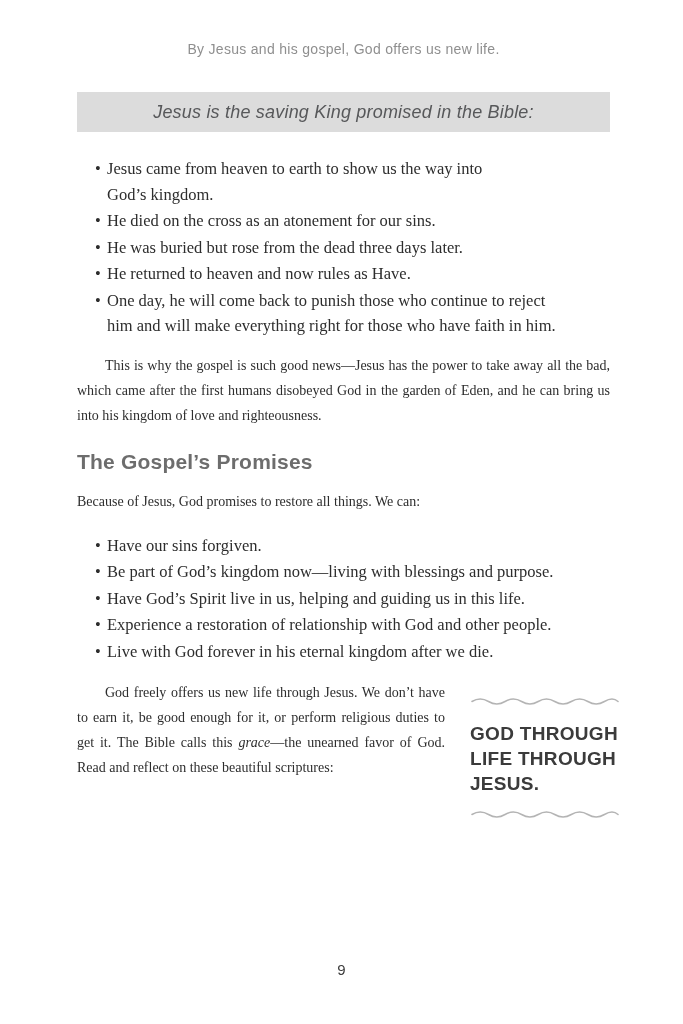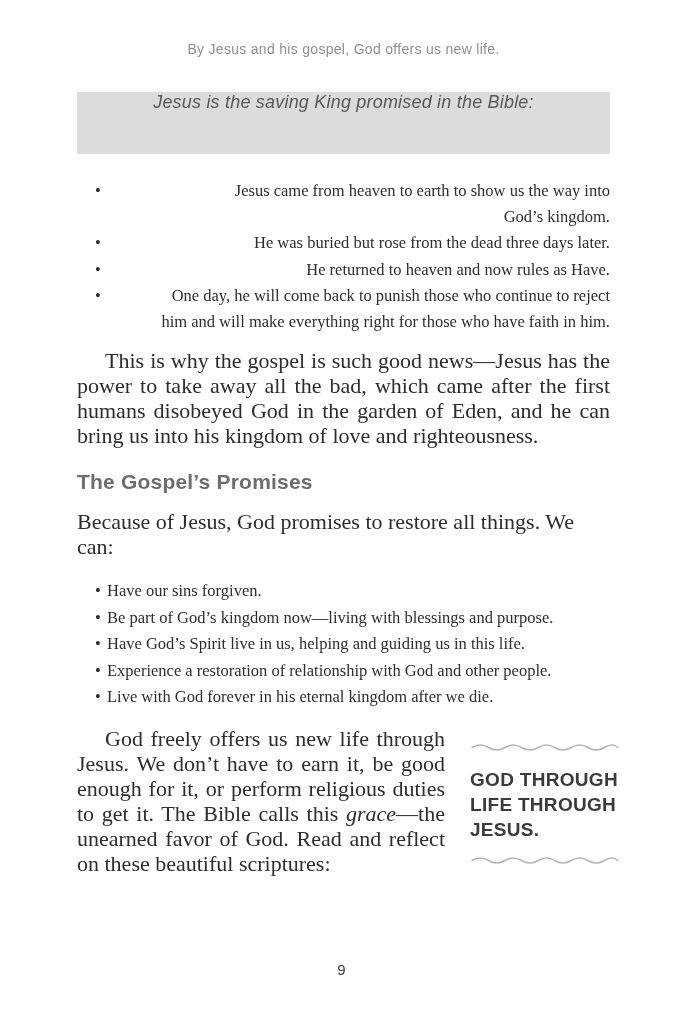--- a/index.html
+++ b/index.html
@@ -25,23 +25,24 @@
     font-family: "Liberation Sans", sans-serif;
     font-size: 14px;
     line-height: 17px;
     letter-spacing: 0.3px;
     color: var(--kicker-gray, #8f8f8f);
   }
 
   
   .banner {
     margin-top: 34px;
-    height: 62px;
+    height: 40px;
     background: var(--banner-bg, #dcdcdc);
     display: flex;
+    align-items: center;
     justify-content: center;
   }
   .banner-text {
     font-family: "Liberation Sans", sans-serif;
     font-style: italic;
     font-size: 18px;
     letter-spacing: 0.2px;
     color: var(--banner-text, #57585a);
   }
 
@@ -57,25 +58,25 @@
     padding-left: 12px;
     margin: 1px 0;
     white-space: pre-line;
   }
   ul.bullet-list li::before {
     content: "\2022";
     position: absolute;
     left: 0;
     top: 0;
   }
-  .list-gospel { margin-top: 24px; text-align: right; }
+  .list-gospel { margin-top: 24px; }
   .list-promises { margin-top: 19px; }
 
   .body-para {
-    font-size: 22px;
+    font-size: 14px;
     line-height: 25px;
   }
   .justified { text-align: justify; }
   .indent { text-indent: 28px; }
   .para-good-news { margin-top: 14px; }
 
   h2.section-heading {
     margin-top: 22px;
     font-family: "Liberation Sans", sans-serif;
     font-weight: bold;
@@ -143,20 +144,21 @@
 
   <div class="kicker">By Jesus and his gospel, God offers us new life.</div>
 
   <div class="banner">
     <span class="banner-text">Jesus is the saving King promised in the Bible:</span>
   </div>
 
   <ul class="bullet-list list-gospel">
     <li>Jesus came from heaven to earth to show us the way into
 God’s kingdom.</li>
+    <li>He died on the cross as an atonement for our sins.</li>
     <li>He was buried but rose from the dead three days later.</li>
     <li>He returned to heaven and now rules as Have.</li>
     <li>One day, he will come back to punish those who continue to reject
 him and will make everything right for those who have faith in him.</li>
   </ul>
 
   <p class="body-para justified indent para-good-news">This is why the gospel is such good news—Jesus has the power to take away all the bad, which came after the first humans disobeyed God in the garden of Eden, and he can bring us into his kingdom of love and righteousness.</p>
 
   <h2 class="section-heading">The Gospel’s Promises</h2>
 

